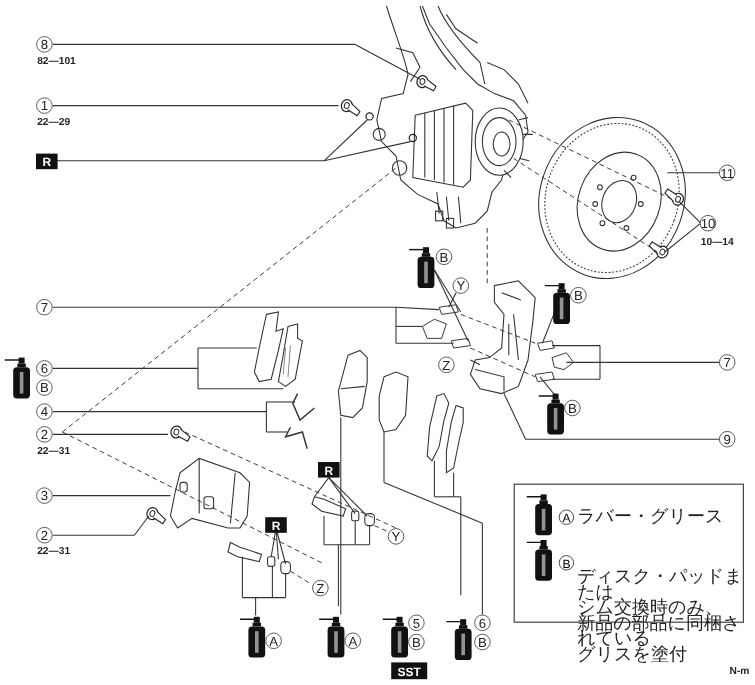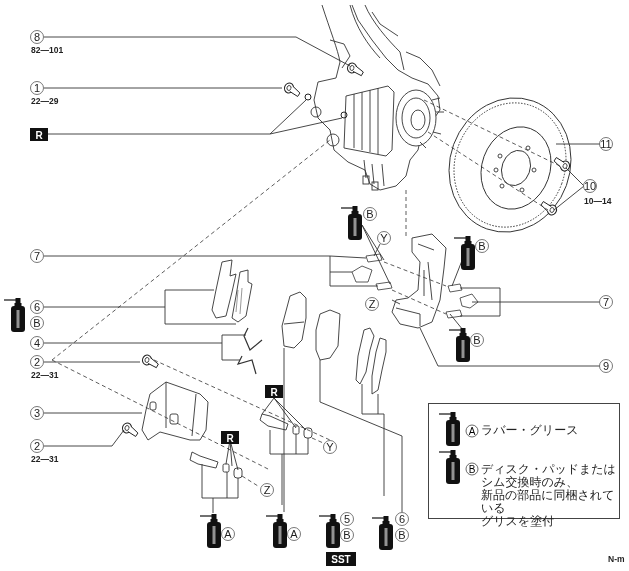--- a/index.html
+++ b/index.html
@@ -6,21 +6,21 @@
   body { width: 629px; height: 571px; overflow: hidden; position: relative; font-family: "Liberation Sans", sans-serif; }
   #stage { position: absolute; left: 0; top: 0; width: 629px; height: 571px; }
   svg { position: absolute; left: 0; top: 0; }
   .circ-txt { font-family: "Liberation Sans", sans-serif; font-size: 11px; fill: #222; }
   .torque { font-family: "Liberation Sans", sans-serif; font-size: 8.5px; font-weight: bold; fill: #222; }
   .rbadge-txt { font-family: "Liberation Sans", sans-serif; font-size: 10px; font-weight: bold; fill: #fff; }
   .sst-txt { font-family: "Liberation Sans", sans-serif; font-size: 10px; font-weight: bold; fill: #fff; }
   .unit { font-family: "Liberation Sans", sans-serif; font-size: 8.5px; fill: #222; font-weight: bold; }
   #legend { position: absolute; left: 428px; top: 403px; width: 192px; height: 116px; border: 1px solid #444; background: #fff; box-sizing: border-box; }
   .legend-row { position: absolute; left: 0; width: 100%; }
-  .legend-text { position: absolute; left: 52px; font-size: 12px; line-height: 13px; color: #222; font-family: "DejaVu Sans", sans-serif; white-space: pre-line; }
+  .legend-text { position: absolute; left: 52px; font-size: 15px; line-height: 13px; color: #222; font-family: "DejaVu Sans", sans-serif; white-space: pre-line; }
 </style>
 </head>
 <body>
 
 <div id="stage">
 <svg width="629" height="571" viewBox="0 0 629 571">
   <defs>
     <g id="can">
       <line x1="-14" y1="0" x2="0" y2="0" stroke="#111" stroke-width="1.2"></line>
       <rect x="-2.5" y="-2" width="5" height="5" fill="#111"></rect>
@@ -350,19 +350,19 @@
       <circle cx="7" cy="7" r="6" fill="#fff" stroke="#444" stroke-width="0.8"></circle>
       <text x="7" y="11" text-anchor="middle" font-size="10" font-family="Liberation Sans, sans-serif">A</text>
     </svg>
     <span class="legend-text" style="top:0">ラバー・グリース</span>
   </div>
   <div class="legend-row" style="top:58px">
     <svg width="14" height="14" style="position:absolute;left:36px;top:0">
       <circle cx="7" cy="7" r="6" fill="#fff" stroke="#444" stroke-width="0.8"></circle>
       <text x="7" y="11" text-anchor="middle" font-size="10" font-family="Liberation Sans, sans-serif">B</text>
     </svg>
-    <span class="legend-text" style="top:1px">ディスク・パッドまたは
+    <span class="legend-text" style="top:12px">ディスク・パッドまたは
 シム交換時のみ、
 新品の部品に同梱されている
 グリスを塗付</span>
   </div>
 </div>
 </div>
 
 </body></html>

